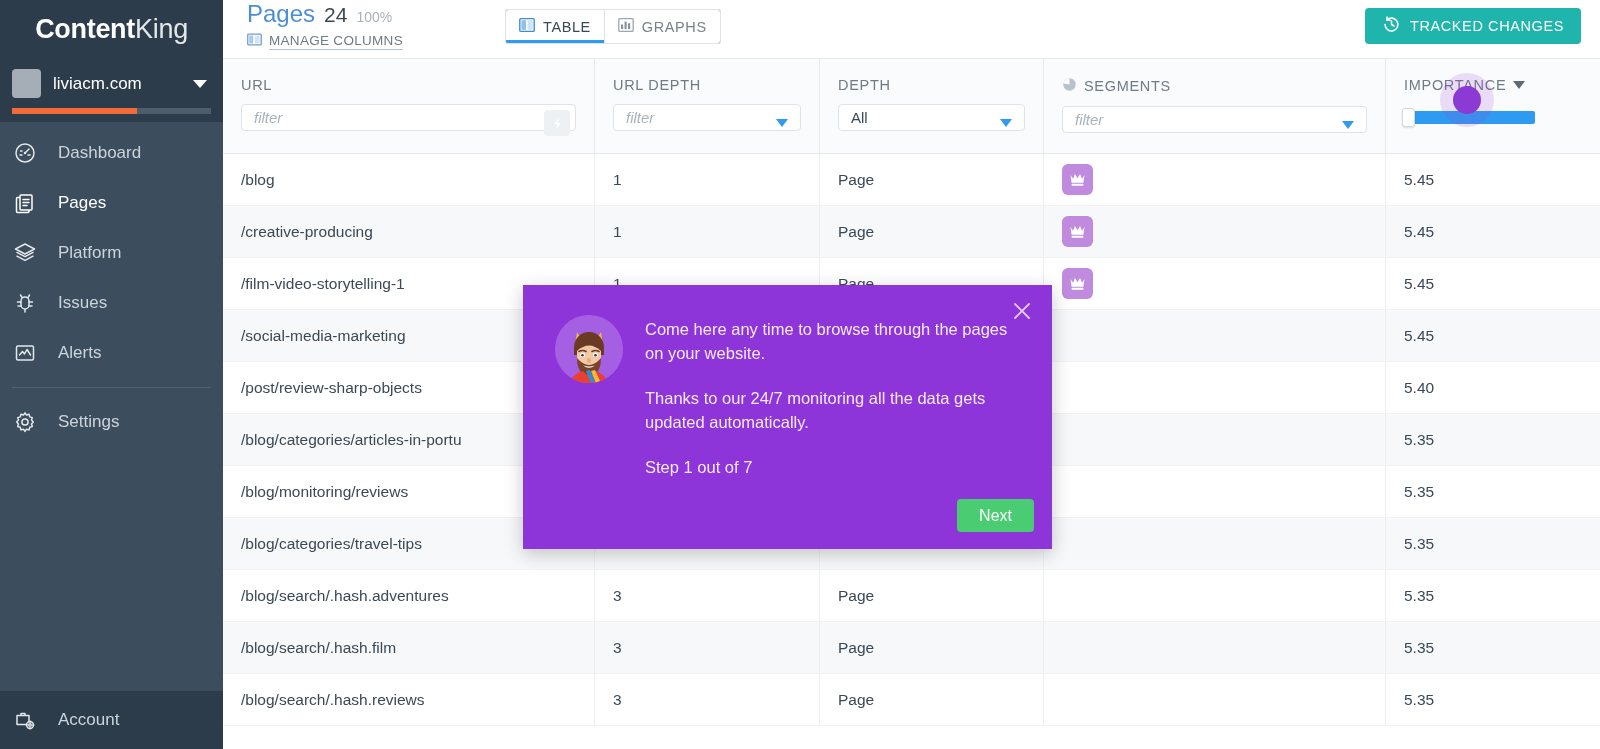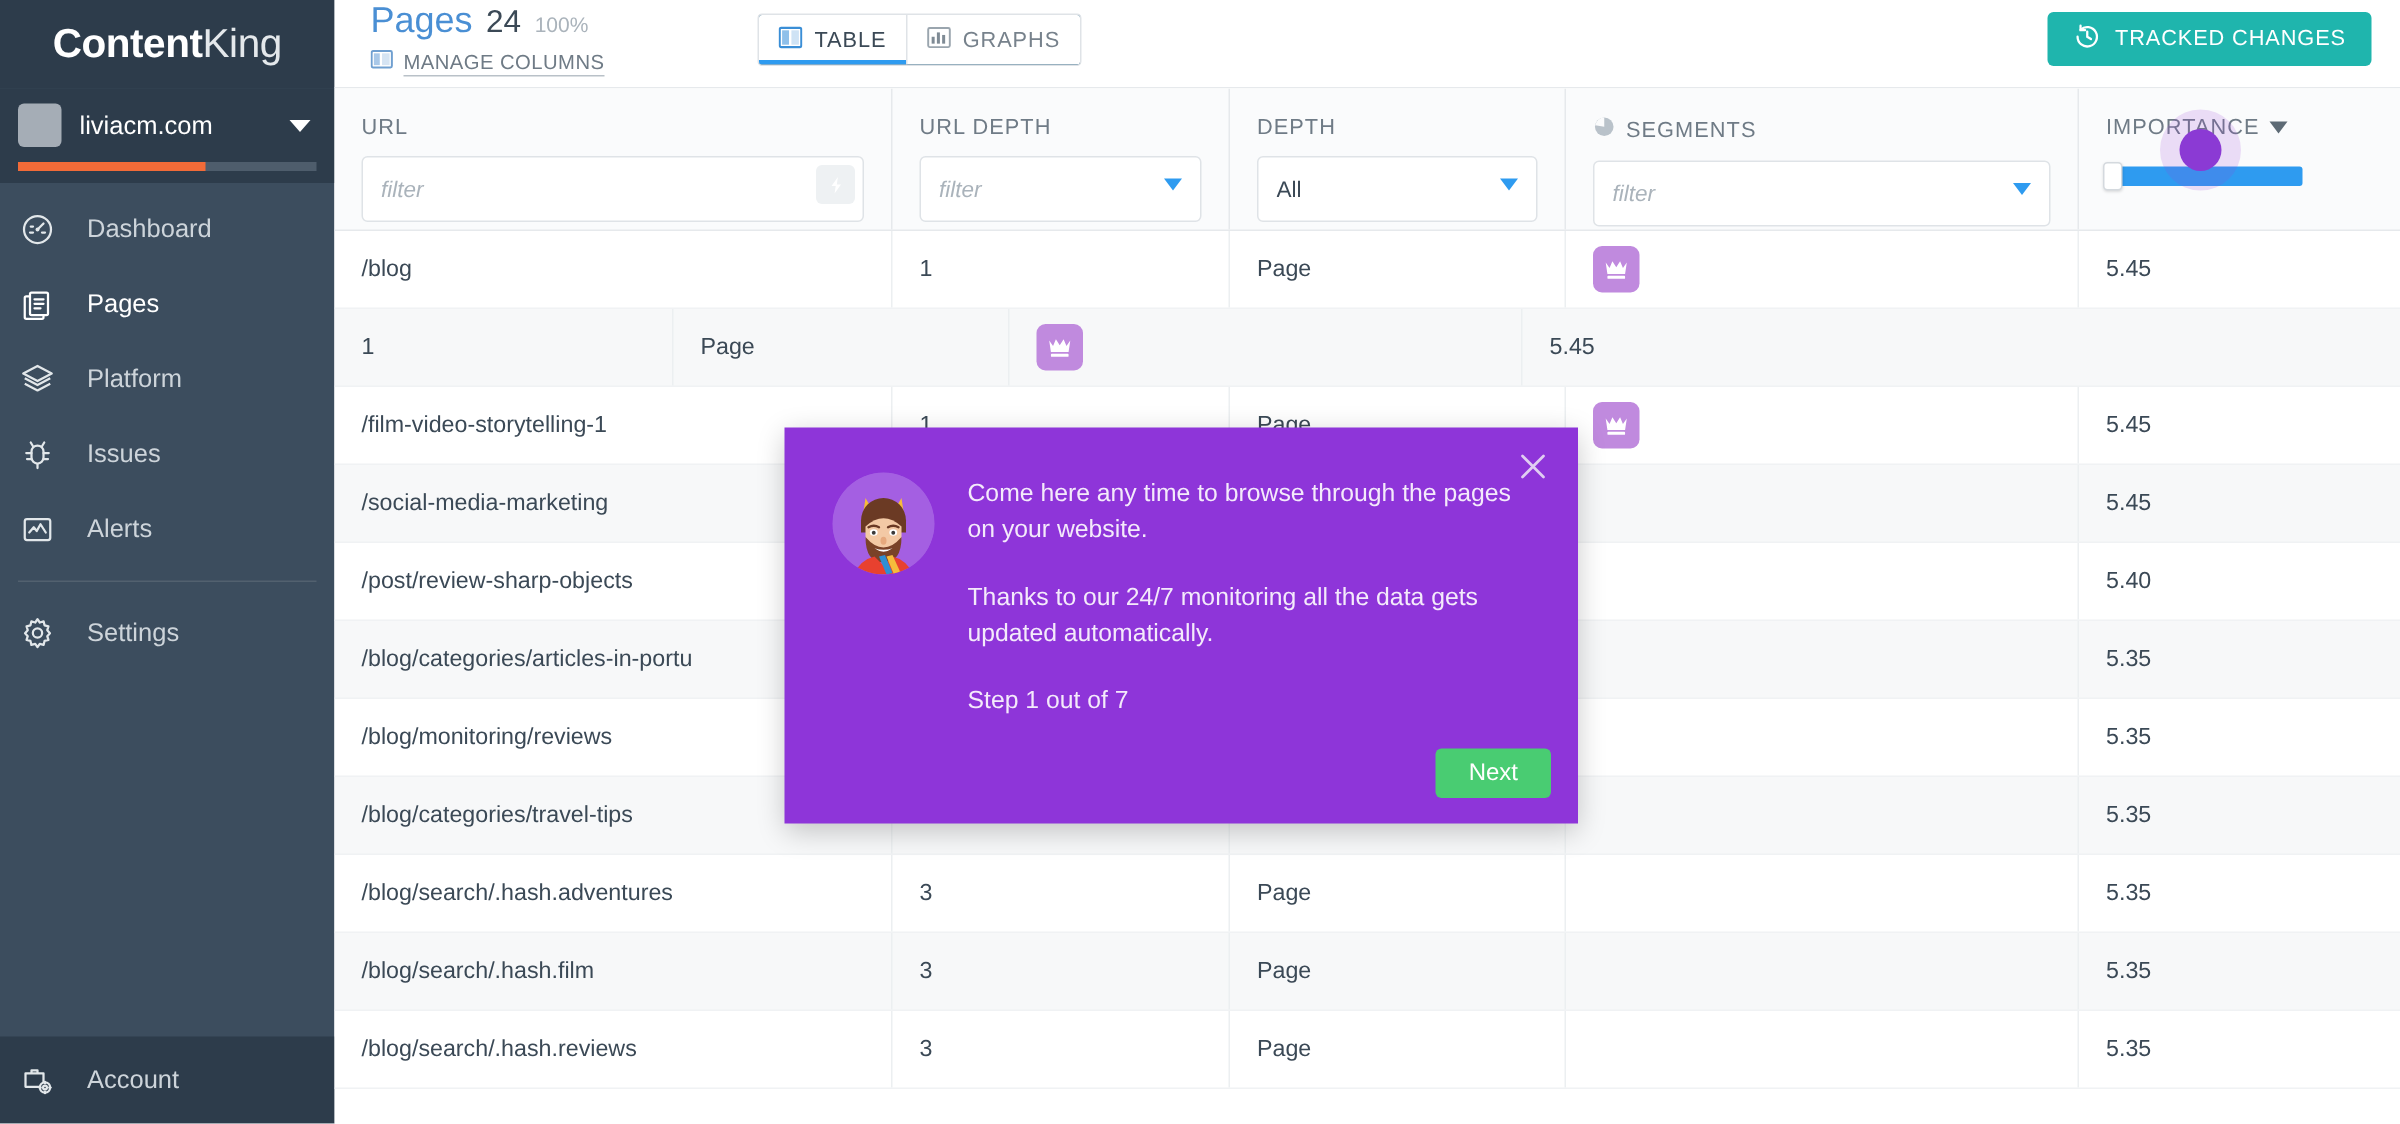--- a/index.html
+++ b/index.html
@@ -179,21 +179,21 @@
   .th-label {
     font-size: 14.5px; letter-spacing: 0.7px; color: #6f7b86;
     display: flex; align-items: center; gap: 7px;
     margin-bottom: 11px;
   }
   .sort-caret {
     width: 0; height: 0; border-left: 6px solid transparent;
     border-right: 6px solid transparent; border-top: 8px solid #5d6a75;
   }
   .filter-input {
-    width: 100%; height: 44px;
+    width: 100%; height: 27px;
     border: 1px solid #dfe3e7; border-radius: 4px;
     background: #ffffff;
     font-family: "Liberation Sans", sans-serif;
     font-size: 15px; color: #3b4956;
     padding: 0 12px; outline: none;
   }
   .filter-input::placeholder { color: #aab3bb; font-style: italic; }
   .filter-box {
     position: relative; width: 100%;
   }
@@ -554,20 +554,21 @@
             <span class="crown-badge">
               <svg width="19" height="19" viewBox="0 0 20 20" fill="#ffffff">
                 <path d="M2.6 5.2 L5.3 9.2 L7.3 4.3 L10 8.6 L12.7 4.3 L14.7 9.2 L17.4 5.2 L16.2 13.4 H3.8 Z"></path>
                 <rect x="3.8" y="14.6" width="12.4" height="2.1" rx="0.6"></rect>
               </svg>
             </span>
           </div>
           <div class="td c-imp">5.45</div>
         </div>
         <div class="trow odd">
+          <div class="td c-url">/creative-producing</div>
           <div class="td c-depth">1</div>
           <div class="td c-type">Page</div>
           <div class="td c-seg">
             <span class="crown-badge">
               <svg width="19" height="19" viewBox="0 0 20 20" fill="#ffffff">
                 <path d="M2.6 5.2 L5.3 9.2 L7.3 4.3 L10 8.6 L12.7 4.3 L14.7 9.2 L17.4 5.2 L16.2 13.4 H3.8 Z"></path>
                 <rect x="3.8" y="14.6" width="12.4" height="2.1" rx="0.6"></rect>
               </svg>
             </span>
           </div>

